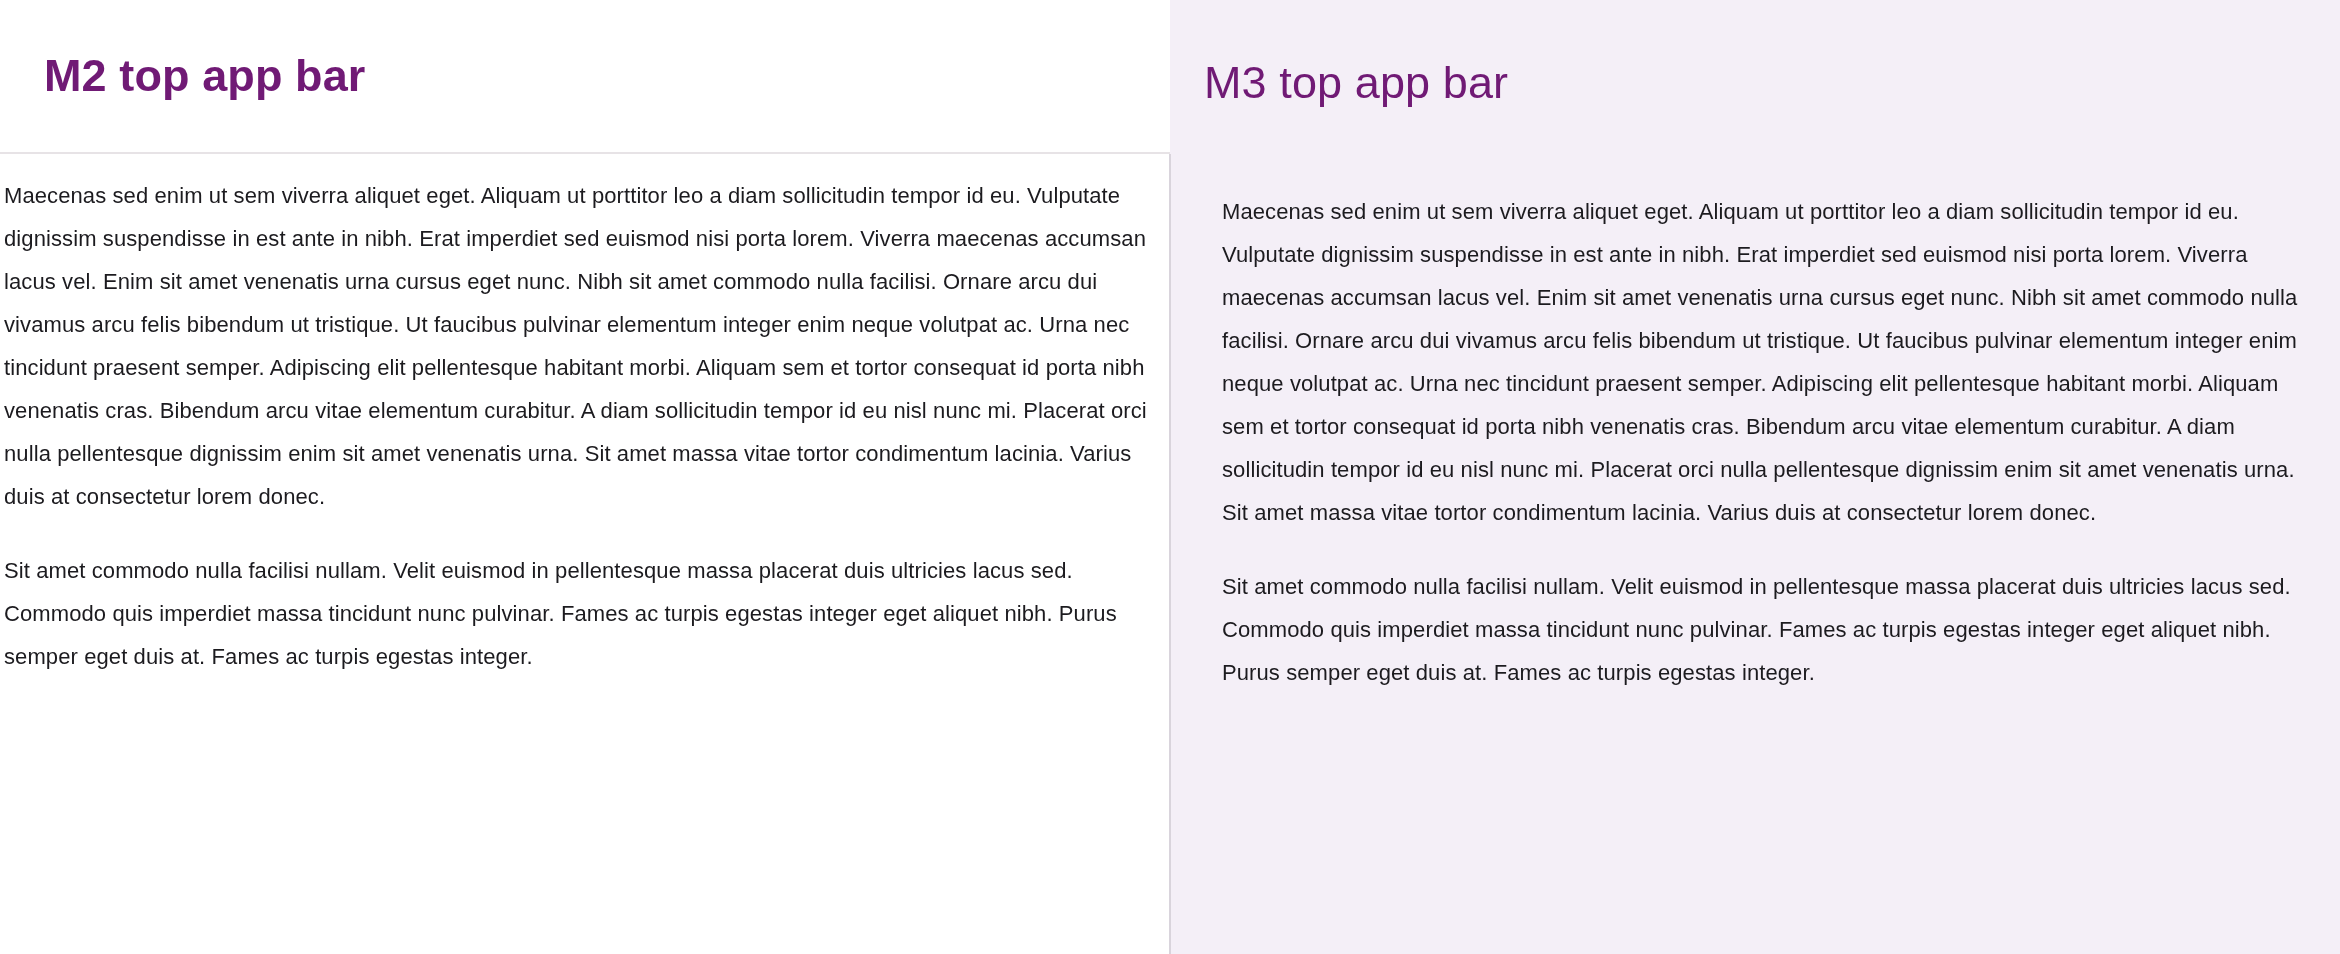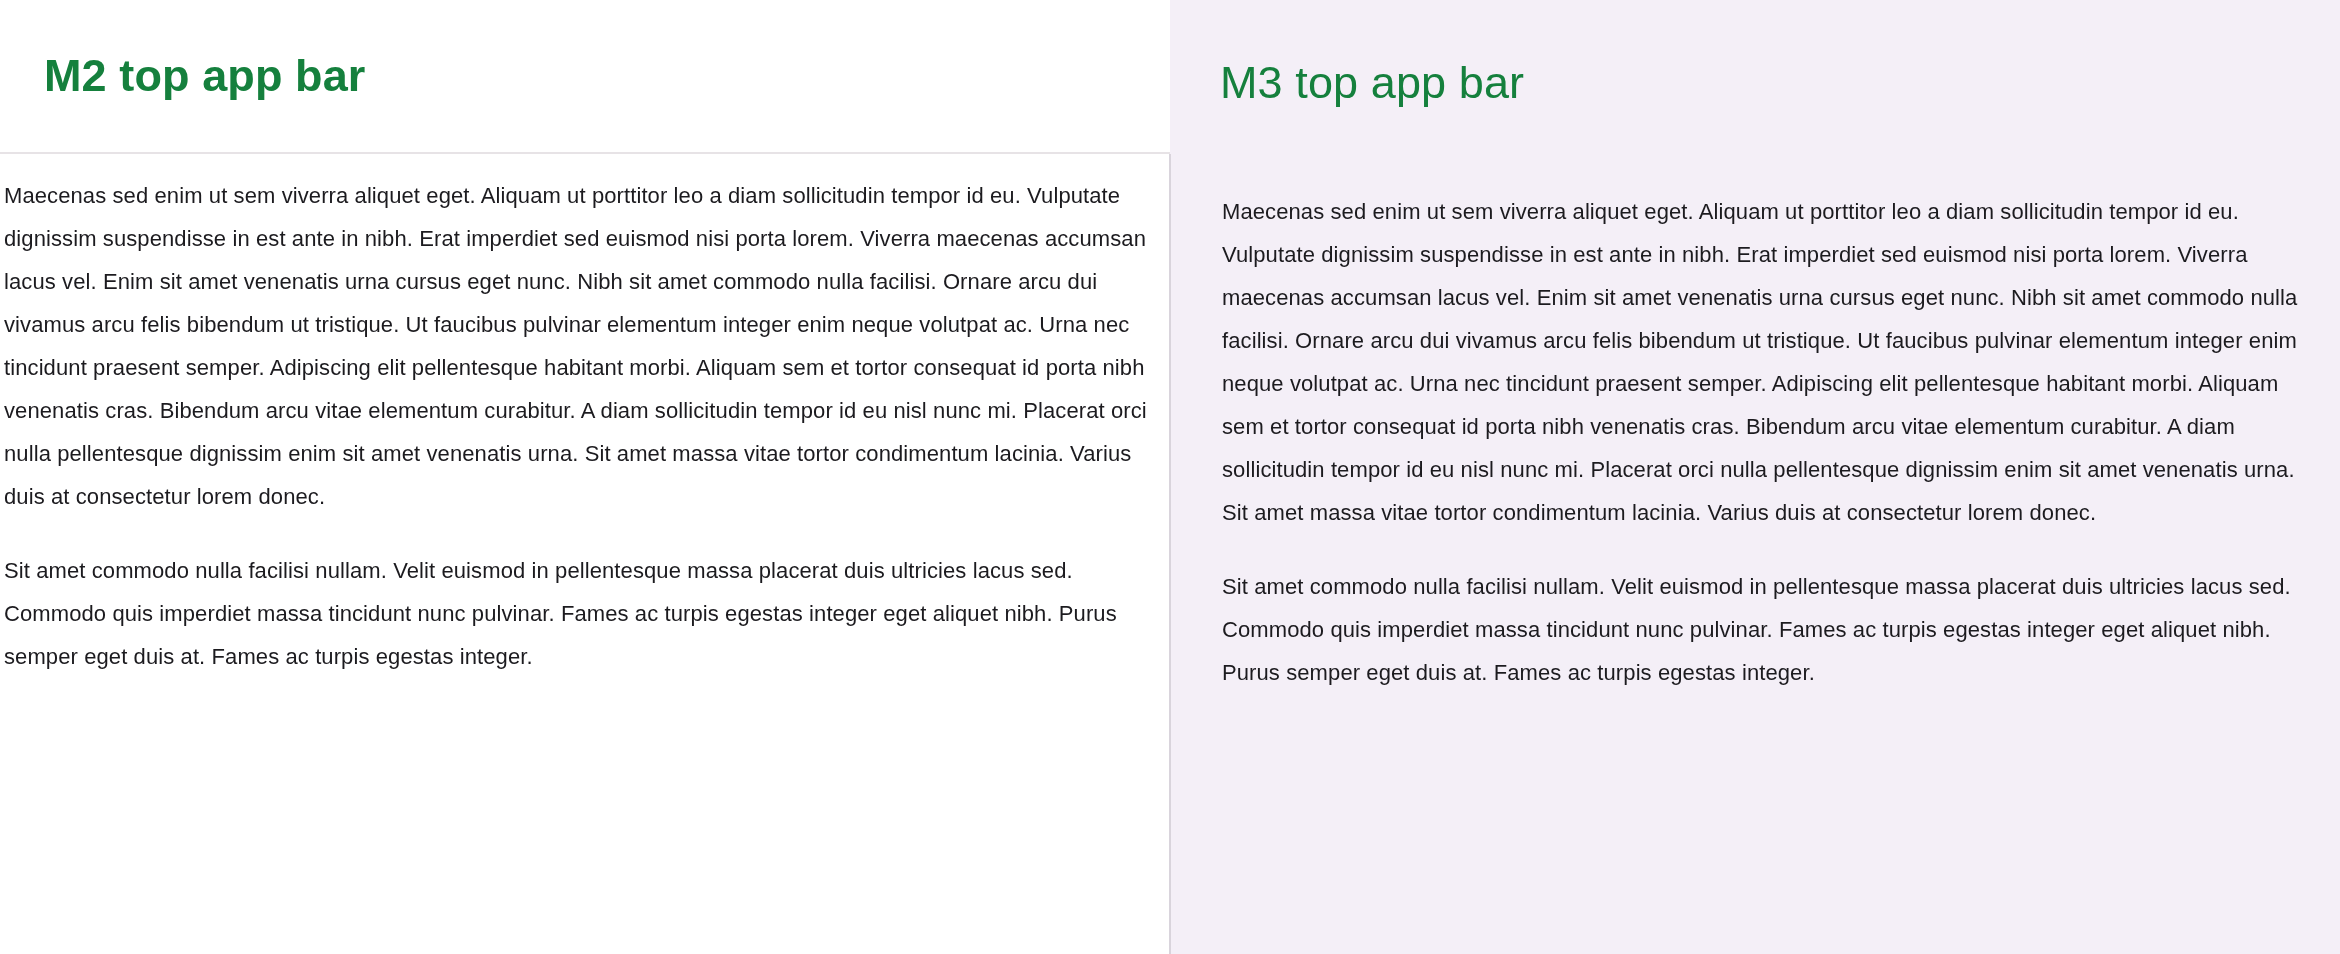--- a/index.html
+++ b/index.html
@@ -47,25 +47,25 @@
   .appbar-m2 {
     height: 154px;
     background: #ffffff;
     padding-left: 44px;
     border-bottom: 2px solid #e7e3e6;
   }
 
   .appbar-m3 {
     height: 166px;
     background: #f4eff7;
-    padding-left: 50px;
+    padding-left: 34px;
   }
 
   .appbar-title {
-    color: #15803d;
+    color: #701a75;
     letter-spacing: 0.1px;
   }
 
   .appbar-m2 .appbar-title {
     font-size: 45px;
     font-weight: 700;
     line-height: 52px;
   }
 
   .appbar-m3 .appbar-title {

